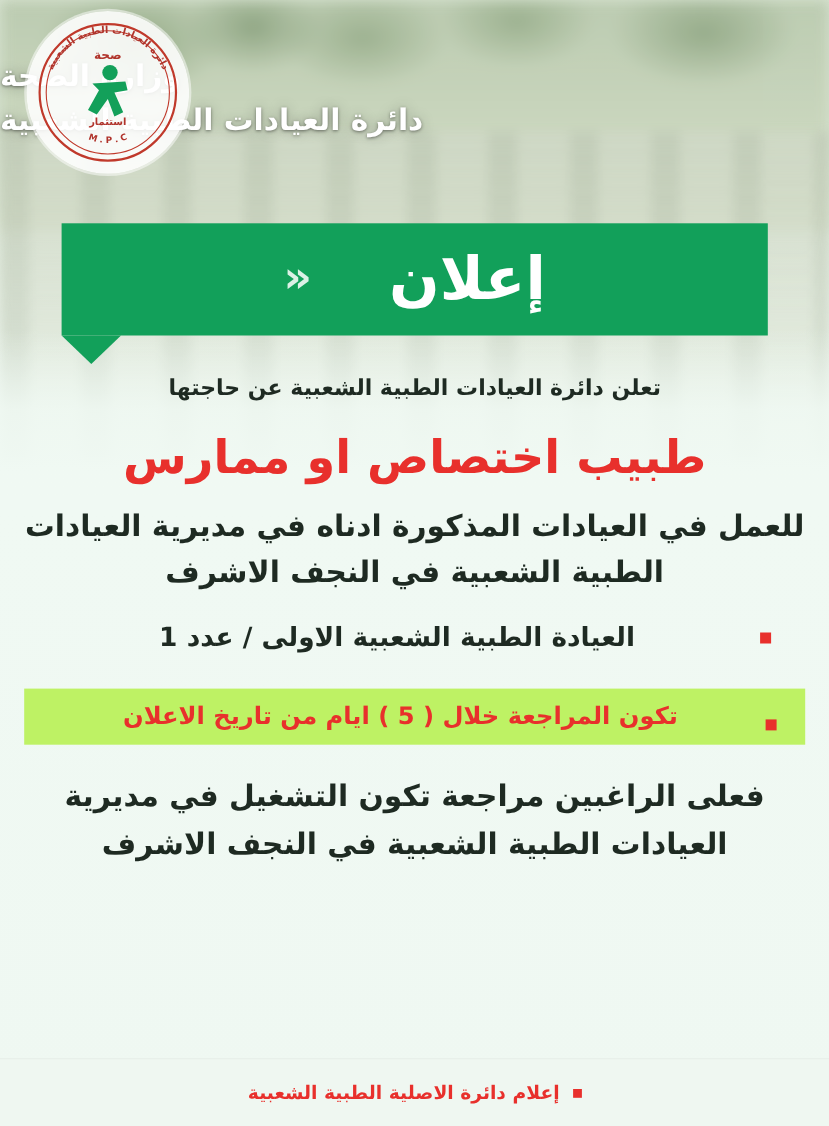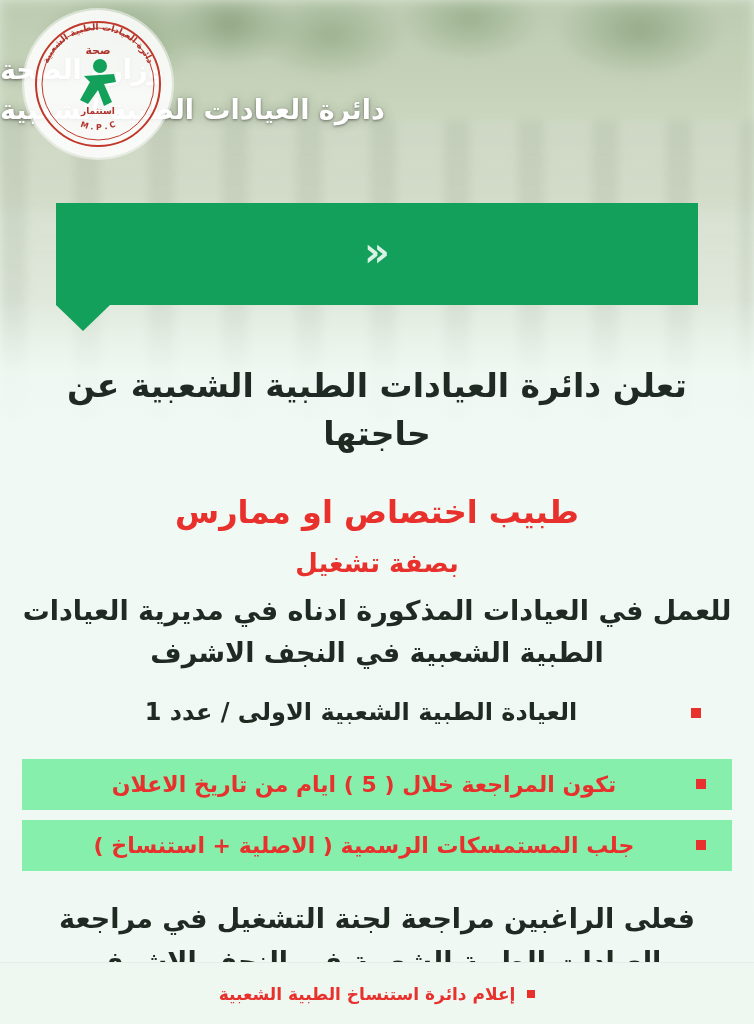--- a/index.html
+++ b/index.html
@@ -136,32 +136,32 @@
   .content {
     position: absolute;
     top: 330px;
     left: 0; right: 0;
     z-index: 8;
     text-align: center;
     direction: rtl;
     padding: 0 22px;
   }
   .line-need {
-    font-size: 33px;
+    font-size: 20px;
     font-weight: 700;
     color: #1e2a22;
     line-height: 1.45;
-    margin-top: 32px;
+    margin-top: 8px;
   }
   .line-role {
-    font-size: 32px;
+    font-size: 42px;
     font-weight: 700;
     color: #E8302C;
     line-height: 1.4;
-    margin-top: 32px;
+    margin-top: 20px;
   }
   .line-basis {
     font-size: 26px;
     font-weight: 700;
     color: #E8302C;
     margin-top: 14px;
   }
   .line-where {
     font-size: 27px;
     font-weight: 700;
@@ -191,24 +191,24 @@
     display: inline-block;
     width: 10px; height: 10px;
     background: #E8302C;
     flex: 0 0 auto;
   }
   .clinic-list li .txt { flex: 1 1 auto; text-align: center; }
 
   
   .notice {
     margin-top: 26px;
-    background: #86efac;
+    background: #bef264;
     padding: 13px 26px;
     display: flex;
-    align-items: center;
+    align-items: flex-end;
     justify-content: flex-start;
     gap: 16px;
   }
   .notice .txt {
     flex: 1 1 auto;
     text-align: center;
     font-size: 22px;
     font-weight: 700;
     color: #E8302C;
   }
@@ -273,46 +273,42 @@
   </svg>
 </div>
 
 <div class="header-text">
   <div class="l1">وزارة الصحة</div>
   <div class="l2">دائرة العيادات الطبية الشعبية</div>
 </div>
 
 <div class="banner">
   <div class="banner-inner">
+    <span class="banner-title">إعلان</span>
     <span class="banner-chev">«</span>
   </div>
 </div>
 <div class="banner-tail"></div>
 
 <div class="content">
   <div class="line-need">تعلن دائرة العيادات الطبية الشعبية عن حاجتها</div>
   <div class="line-role">طبيب اختصاص او ممارس</div>
-  <div class="line-basis">بصفة تشغيل</div>
   <div class="line-where">للعمل في العيادات المذكورة ادناه في مديرية العيادات الطبية الشعبية في النجف الاشرف</div>
 
   <ul class="clinic-list">
     <li>
       <span class="bullet"></span>
       <span class="txt">العيادة الطبية الشعبية الاولى / عدد 1</span>
     </li>
   </ul>
 
   <div class="notice">
     <span class="bullet"></span>
     <span class="txt">تكون المراجعة خلال ( 5 ) ايام من تاريخ الاعلان</span>
   </div>
-  <div class="notice">
-    <span class="bullet"></span>
-    <span class="txt">جلب المستمسكات الرسمية ( الاصلية + استنساخ )</span>
-  </div>
-
-  <div class="line-call">فعلى الراغبين مراجعة لجنة التشغيل في مراجعة العيادات الطبية الشعبية في النجف الاشرف</div>
+
+  <div class="line-call">فعلى الراغبين مراجعة تكون التشغيل في مديرية العيادات الطبية الشعبية في النجف الاشرف</div>
 </div>
 
 <div class="footer">
   <span class="bullet"></span>
-  <span class="txt">إعلام دائرة استنساخ الطبية الشعبية</span>
+  <span class="txt">إعلام دائرة الاصلية الطبية الشعبية</span>
 </div>
 
 </body></html>

